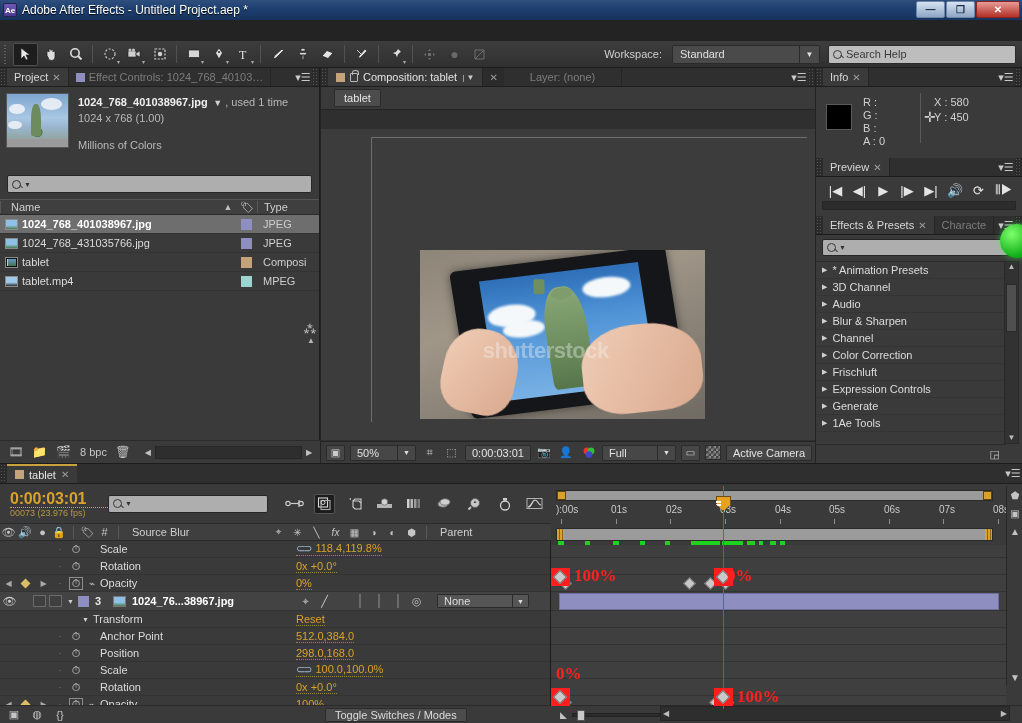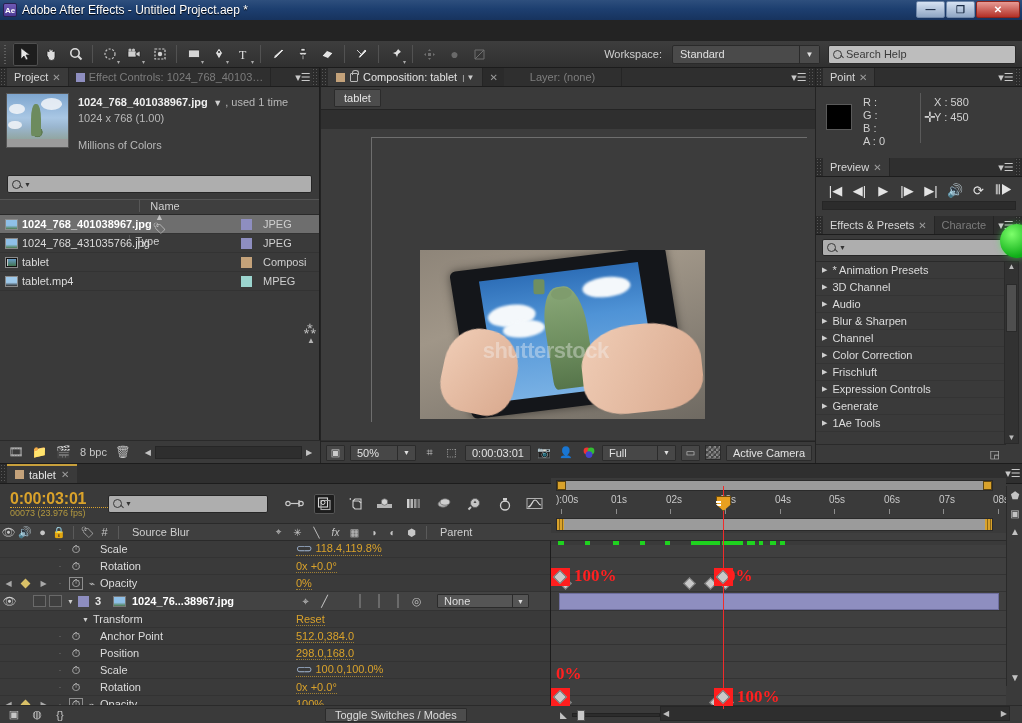--- a/index.html
+++ b/index.html
@@ -123,21 +123,21 @@
   .proj-sub{ color:#b8b8b8; font-size:11px;}
   .proj-color{ color:#b8b8b8; font-size:11px; margin-top:12px;}
   .proj-search{
     margin:6px 7px 0 7px;height:18px;background:#aeaeae;border:1px solid #262626;
     border-radius:2px;display:flex;align-items:center;gap:3px;padding-left:4px;
   }
   .proj-search .mag{ border-color:#333;}
   .proj-search .dn{ font-size:7px;color:#333; }
   .collist-head{
     margin-top:6px;height:16px;background:#3f3f3f;border-top:1px solid #555;
-    border-bottom:1px solid #2a2a2a; display:flex;align-items:center; font-size:11px;color:#cfcfcf;flex-direction:column;
+    border-bottom:1px solid #2a2a2a; display:flex;align-items:center; font-size:11px;color:#cfcfcf;
   }
   .collist-head .c-name{ flex:1; padding-left:10px; border-left:1px solid #575757;}
   .collist-head .c-sortarrow{ width:18px;text-align:center;color:#c0c0c0;font-size:9px;}
   .collist-head .c-tag{ width:20px;text-align:center;}
   .collist-head .c-type{ width:62px; padding-left:6px; border-left:1px solid #575757;}
   .file-row{
     height:19px;display:flex;align-items:center;font-size:11px;color:#dcdcdc;
     border-bottom:1px solid #333;
   }
   .file-row.sel{ background:#6e6e6e; color:#fff; font-weight:bold;}
@@ -295,21 +295,21 @@
   .ls{ width:19px;text-align:center;color:#c6c6c6;font-size:11px;}
   .ls-box{ width:14px;height:13px;border:1px solid #6a6a6a;background:#3f3f3f;}
   .parent-sel{ position:absolute;left:437px;width:92px;height:14px;background:#555;border:1px solid #2b2b2b;border-radius:1px;display:flex;align-items:center;color:#ddd;font-size:11px;padding-left:6px;}
   .parent-sel .arw{ margin-left:auto;width:16px;height:12px;border-left:1px solid #2b2b2b;display:flex;align-items:center;justify-content:center;font-size:7px;}
   .transform-row{ color:#dcdcdc; }
   .reset-link{ position:absolute;left:296px;color:#d9a22b;border-bottom:1px dotted #a07f32;}
 
   
   .tl-right{ position:absolute;left:551px;top:0;width:455px;height:168px;background:#3f3f3f;}
   .tlr-rowline{ position:absolute;left:0;width:455px;height:1px;background:#333;}
-  .tl-ruler{ position:absolute;left:551px;top:14px;width:455px;height:55px;background:#3a3a3a;}
+  .tl-ruler{ position:absolute;left:551px;top:24px;width:455px;height:55px;background:#3a3a3a;}
   .workbar-top{ position:absolute;left:5px;top:2px;width:437px;height:11px;background:#9b9b9b;border:1px solid #2a2a2a;}
   .wb-handle{ position:absolute;top:0;width:9px;height:9px;background:#d9a22b;border:1px solid #5c4410;}
   .ruler-ticks{ position:absolute;left:5px;top:16px;width:445px;height:22px;}
   .tick-label{ position:absolute;top:0;color:#c9c9c9;font-size:10px;}
   .tick{ position:absolute;top:15px;width:1px;height:5px;background:#8e8e8e;}
   .workbar-bot{ position:absolute;left:5px;top:40px;width:437px;height:13px;background:#9b9b9b;border:1px solid #2a2a2a;}
   .wb-end{ position:absolute;top:0;width:7px;height:11px;background:#d9a22b;
            background-image:repeating-linear-gradient(90deg,#d9a22b 0 2px,#8a6616 2px 3px);}
   .green-track{ position:absolute;left:551px;top:77px;width:455px;height:4px;background:#3a3a3a;}
   .gseg{ position:absolute;top:0;height:4px;background:#1fd21f;}
@@ -645,21 +645,21 @@
       <span class="cb-btn">▭</span>
       <span class="checker"></span>
       <span class="cb-label">Active Camera</span>
     </div>
   </div>
 
   <div class="panel" id="info-panel">
     <div class="ptabs">
       <div class="ptab-grip"></div>
       <div class="ptab">
-        <span>Point</span>
+        <span>Info</span>
         <span class="x">✕</span>
       </div>
       <div class="ptab-fill">
         <span class="pmenu">▾☰</span>
       </div>
       <div class="ptab-grip"></div>
     </div>
     <div class="info-body">
       <div class="info-swatch"></div>
       <div class="info-rgb">

